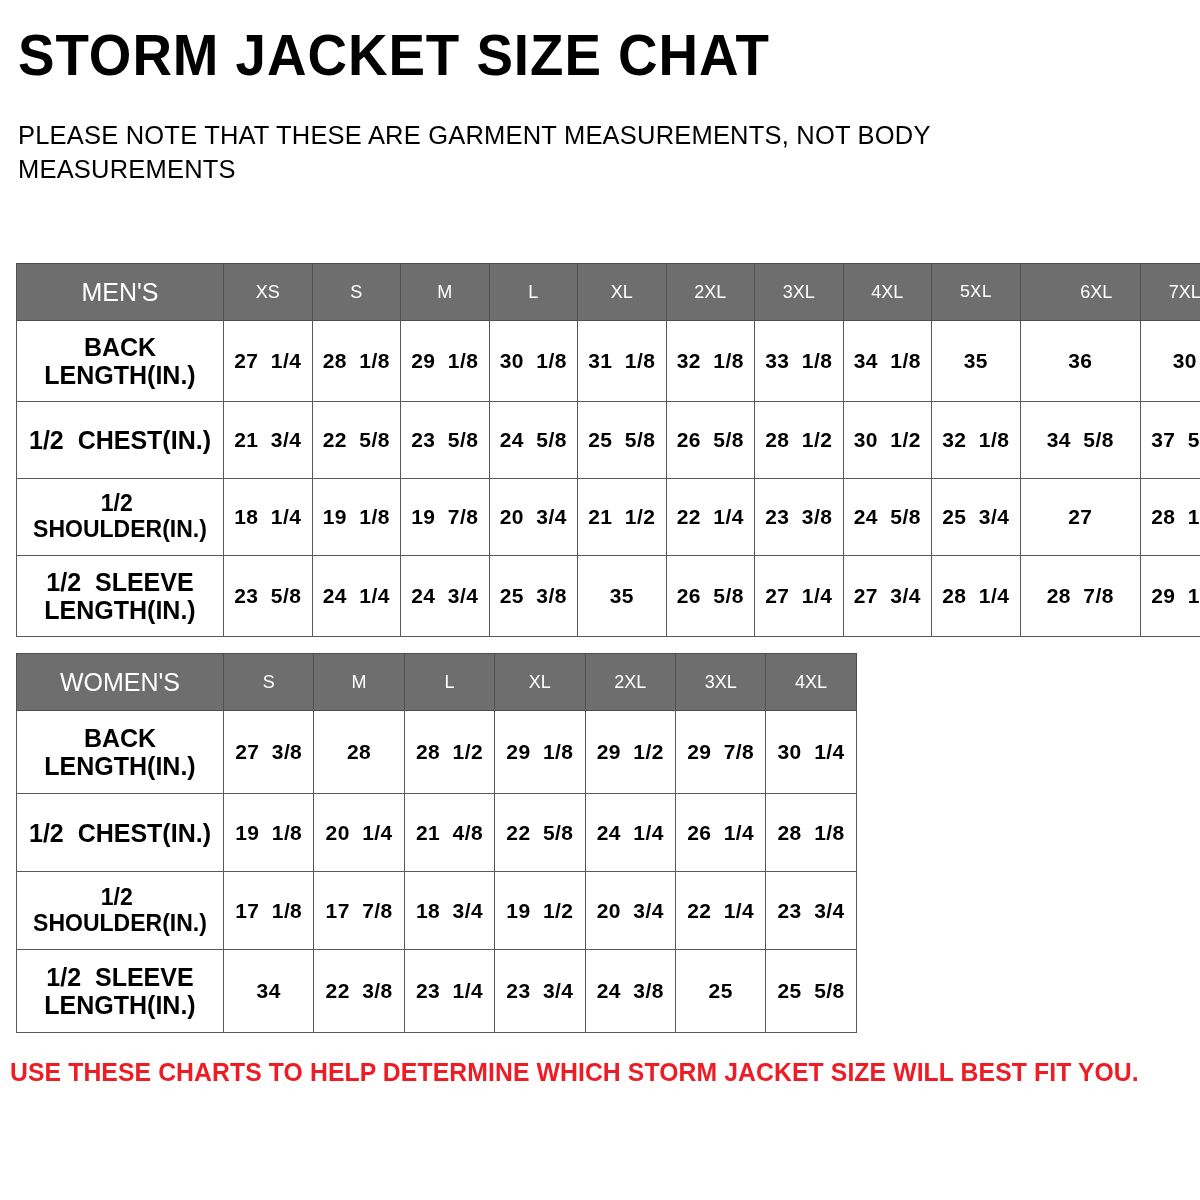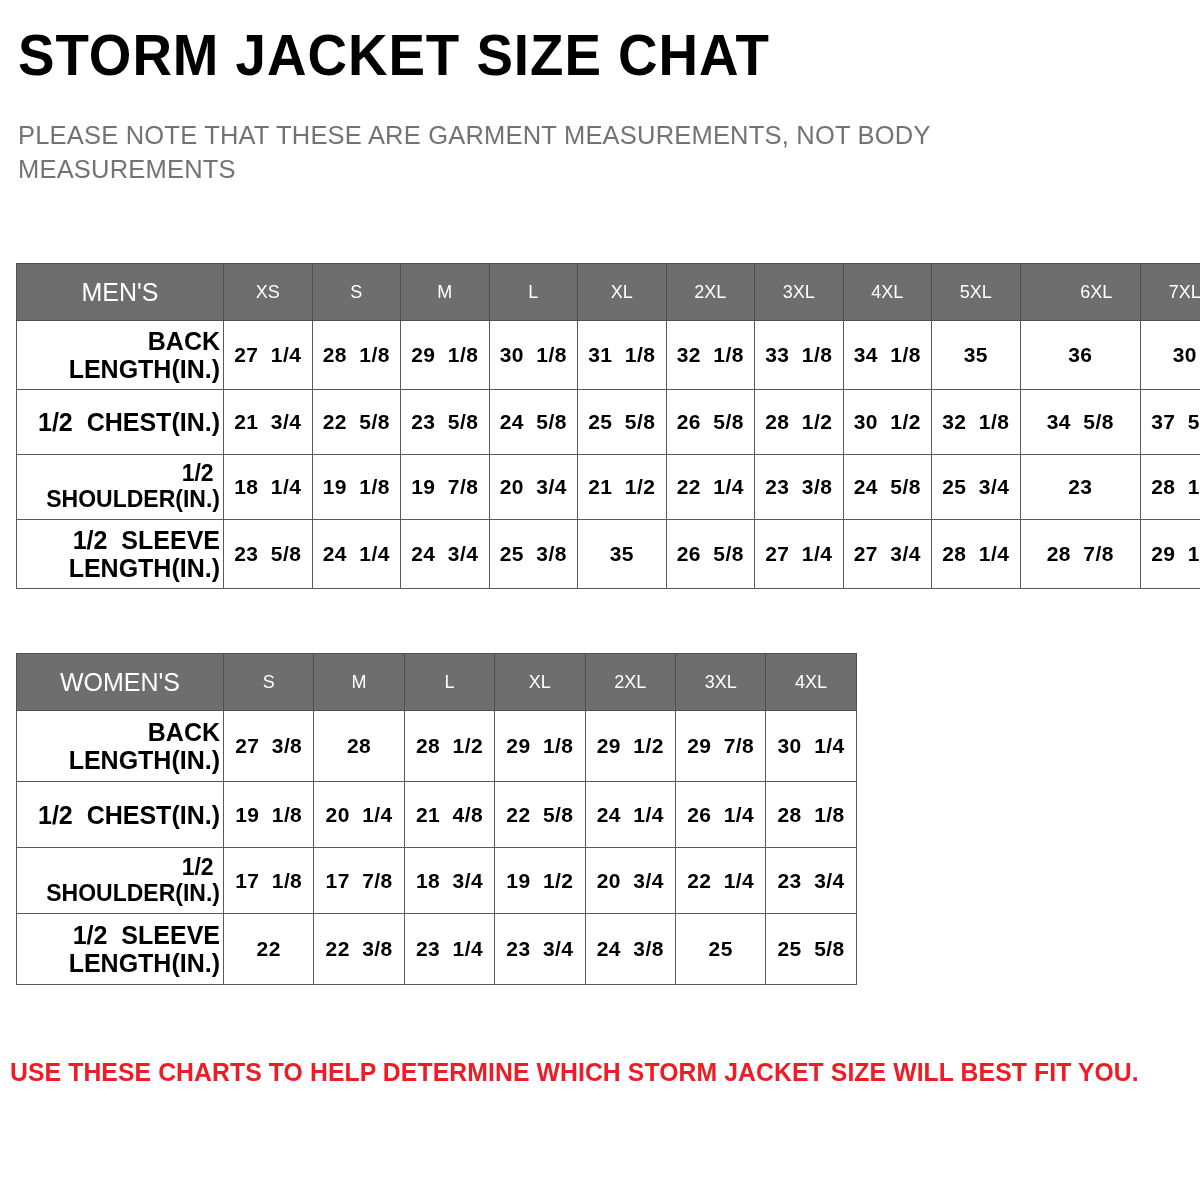--- a/index.html
+++ b/index.html
@@ -37,21 +37,21 @@
   }
 
   
   .note {
     position: absolute;
     left: 18px;
     top: 118px;
     width: 960px;
     font-size: 25.5px;
     line-height: 1.35;
-    color: #737373;
+    color: #000000;
     font-weight: 400;
     letter-spacing: 0.2px;
   }
 
   
   .size-table {
     position: absolute;
     border-collapse: collapse;
     table-layout: fixed;
     background: #14b8a6;
@@ -74,22 +74,21 @@
     height: 56px;
     border: 1px solid #4f4f4f;
   }
   .size-table thead th.corner {
     font-size: 25px;
   }
   .size-table tbody td.rowlabel {
     font-size: 25px;
     line-height: 1.12;
     font-weight: 700;
-    padding: 6px 3px;
-    text-align: right;
+    padding: 12px 3px;
   }
   .size-table tbody td.val {
     font-size: 21px;
     font-weight: 700;
     letter-spacing: 0.4px;
   }
 
   
   #men-table {
     left: 16px;
@@ -137,21 +136,21 @@
       <tr>
           <th class="corner" style="width: 206px;">MEN'S</th>
           <th style="width: 87.5px;">XS</th>
           <th style="width: 87.5px;">S</th>
           <th style="width: 87.5px;">M</th>
           <th style="width: 87.5px;">L</th>
           <th style="width: 87.5px;">XL</th>
           <th style="width: 87.5px;">2XL</th>
           <th style="width: 87.5px;">3XL</th>
           <th style="width: 87.5px;">4XL</th>
-          <th style="width: 87.5px;">5XL</th>
+          <th style="width: 87.5px; font-family: Liberation Mono, monospace;">5XL</th>
           <th style="width: 87.5px; padding-left: 32px;">6XL</th>
           <th style="width: 87.5px;">7XL</th>
         </tr>
     </thead>
     <tbody>
         <tr class="r-tall">
           <td class="rowlabel">BACK<br>LENGTH(IN.)</td>
           <td class="val">27&nbsp;&nbsp;1/4</td>
           <td class="val">28&nbsp;&nbsp;1/8</td>
           <td class="val">29&nbsp;&nbsp;1/8</td>
@@ -182,21 +181,21 @@
           <td class="rowlabel" style="font-size: 23px;">1/2&nbsp; SHOULDER(IN.)</td>
           <td class="val">18&nbsp;&nbsp;1/4</td>
           <td class="val">19&nbsp;&nbsp;1/8</td>
           <td class="val">19&nbsp;&nbsp;7/8</td>
           <td class="val">20&nbsp;&nbsp;3/4</td>
           <td class="val">21&nbsp;&nbsp;1/2</td>
           <td class="val">22&nbsp;&nbsp;1/4</td>
           <td class="val">23&nbsp;&nbsp;3/8</td>
           <td class="val">24&nbsp;&nbsp;5/8</td>
           <td class="val">25&nbsp;&nbsp;3/4</td>
-          <td class="val">23</td>
+          <td class="val">27</td>
           <td class="val">28&nbsp;&nbsp;1/4</td>
         </tr>
         <tr class="r-tall">
           <td class="rowlabel">1/2&nbsp; SLEEVE<br>LENGTH(IN.)</td>
           <td class="val">23&nbsp;&nbsp;5/8</td>
           <td class="val">24&nbsp;&nbsp;1/4</td>
           <td class="val">24&nbsp;&nbsp;3/4</td>
           <td class="val">25&nbsp;&nbsp;3/8</td>
           <td class="val">35</td>
           <td class="val">26&nbsp;&nbsp;5/8</td>
@@ -248,21 +247,21 @@
           <td class="val">17&nbsp;&nbsp;1/8</td>
           <td class="val">17&nbsp;&nbsp;7/8</td>
           <td class="val">18&nbsp;&nbsp;3/4</td>
           <td class="val">19&nbsp;&nbsp;1/2</td>
           <td class="val">20&nbsp;&nbsp;3/4</td>
           <td class="val">22&nbsp;&nbsp;1/4</td>
           <td class="val">23&nbsp;&nbsp;3/4</td>
         </tr>
         <tr class="r-tall">
           <td class="rowlabel">1/2&nbsp; SLEEVE<br>LENGTH(IN.)</td>
-          <td class="val">22</td>
+          <td class="val">34</td>
           <td class="val">22&nbsp;&nbsp;3/8</td>
           <td class="val">23&nbsp;&nbsp;1/4</td>
           <td class="val">23&nbsp;&nbsp;3/4</td>
           <td class="val">24&nbsp;&nbsp;3/8</td>
           <td class="val">25</td>
           <td class="val">25&nbsp;&nbsp;5/8</td>
         </tr>
       </tbody>
   </table>
 

